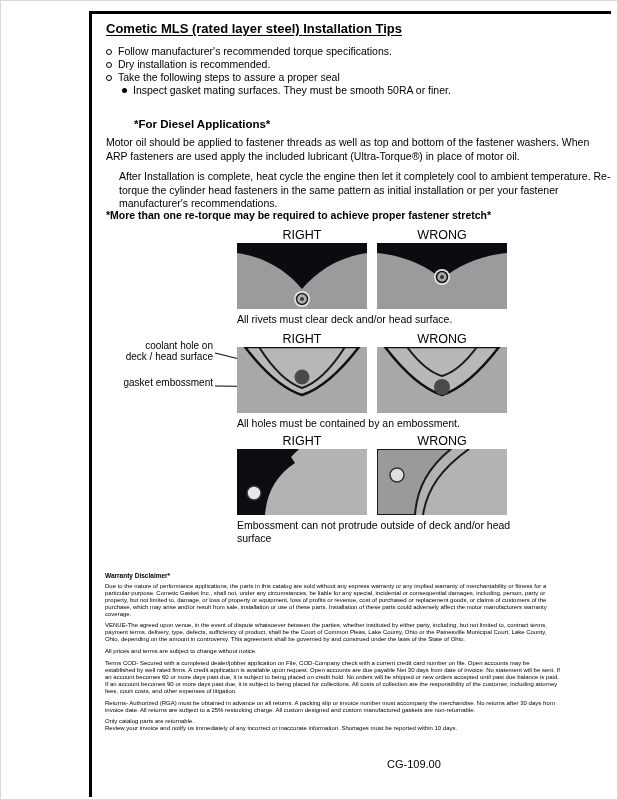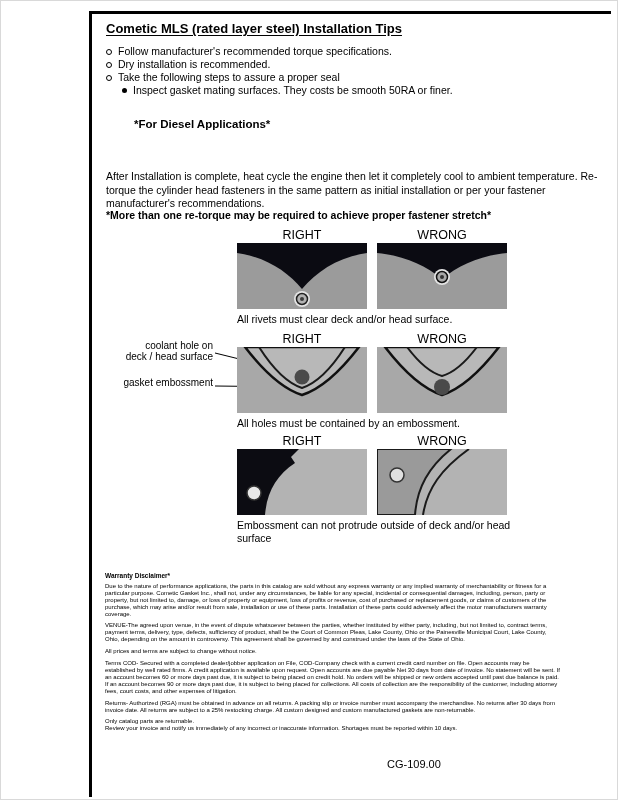--- a/index.html
+++ b/index.html
@@ -30,21 +30,21 @@
     content: ""; flex: none; width: 4px; height: 4px;
     border: 1px solid #000; border-radius: 50%;
     margin: 3.5px 6px 0 0;
   }
   .bullet.sub { margin-left: 16px; }
   .bullet.sub::before { background: #000; width: 5px; height: 5px; border: none; margin-top: 3.5px; }
 
   .diesel-heading { position: absolute; left: 105px; top: 117px; font-size: 11.5px; font-weight: bold; margin-left: 28px; }
   .para { position: absolute; left: 105px; width: 492px; font-size: 10.5px; line-height: 13.5px; }
   .para.p1 { top: 135px; }
-  .para.p2 { top: 169px; }
+  .para.p2 { top: 169px; margin-left: 13px; }
   .note { position: absolute; left: 105px; top: 208px; font-size: 10.5px; font-weight: bold; }
 
   .dg-label { position: absolute; width: 130px; text-align: center; font-size: 12.5px; }
   .col-l { left: 236px; } .col-r { left: 376px; }
   .panel { position: absolute; width: 130px; height: 66px; display: block; }
   .caption { position: absolute; left: 236px; font-size: 10.5px; line-height: 12.5px; width: 278px; }
 
   .ann { position: absolute; left: 104px; width: 108px; text-align: right; font-size: 10px; line-height: 11px; }
   .ann-lines { position: absolute; }
 
@@ -62,24 +62,25 @@
 
   <div class="rule-top"></div>
   <div class="rule-left"></div>
 
   <h1 class="title">Cometic MLS (rated layer steel) Installation Tips</h1>
 
   <div class="bullets">
     <div class="bullet">Follow manufacturer's recommended torque specifications.</div>
     <div class="bullet">Dry installation is recommended.</div>
     <div class="bullet">Take the following steps to assure a proper seal</div>
-    <div class="bullet sub">Inspect gasket mating surfaces.  They costs be smooth 50RA or finer.</div>
+    <div class="bullet sub">Inspect gasket mating surfaces.  They must be smooth 50RA or finer.</div>
   </div>
 
   <h2 class="diesel-heading">*For Diesel Applications*</h2>
+  <p class="para p1">Motor oil should be applied to fastener threads as well as top and bottom of the fastener washers. When ARP fasteners are used apply the included lubricant (Ultra-Torque®) in place of motor oil.</p>
   <p class="para p2">After Installation is complete, heat cycle the engine then let it completely cool to ambient temperature. Re-torque the cylinder head fasteners in the same pattern as initial installation or per your fastener manufacturer's recommendations.</p>
   <p class="note">*More than one re-torque may be required to achieve proper fastener stretch*</p>
 
   <div class="dg-label col-l" style="top:227px">RIGHT</div>
   <div class="dg-label col-r" style="top:227px">WRONG</div>
 
   <svg class="panel" style="left:236px;top:242px" viewBox="0 0 130 66">
     <rect width="130" height="66" fill="#9b9b9b"></rect>
     <path d="M0,0 H130 V10 C102,14 80,28 65,46 C50,28 28,14 0,10 Z" fill="#0b0b12"></path>
     <circle cx="65" cy="56" r="8" fill="#e4e4e4"></circle>

